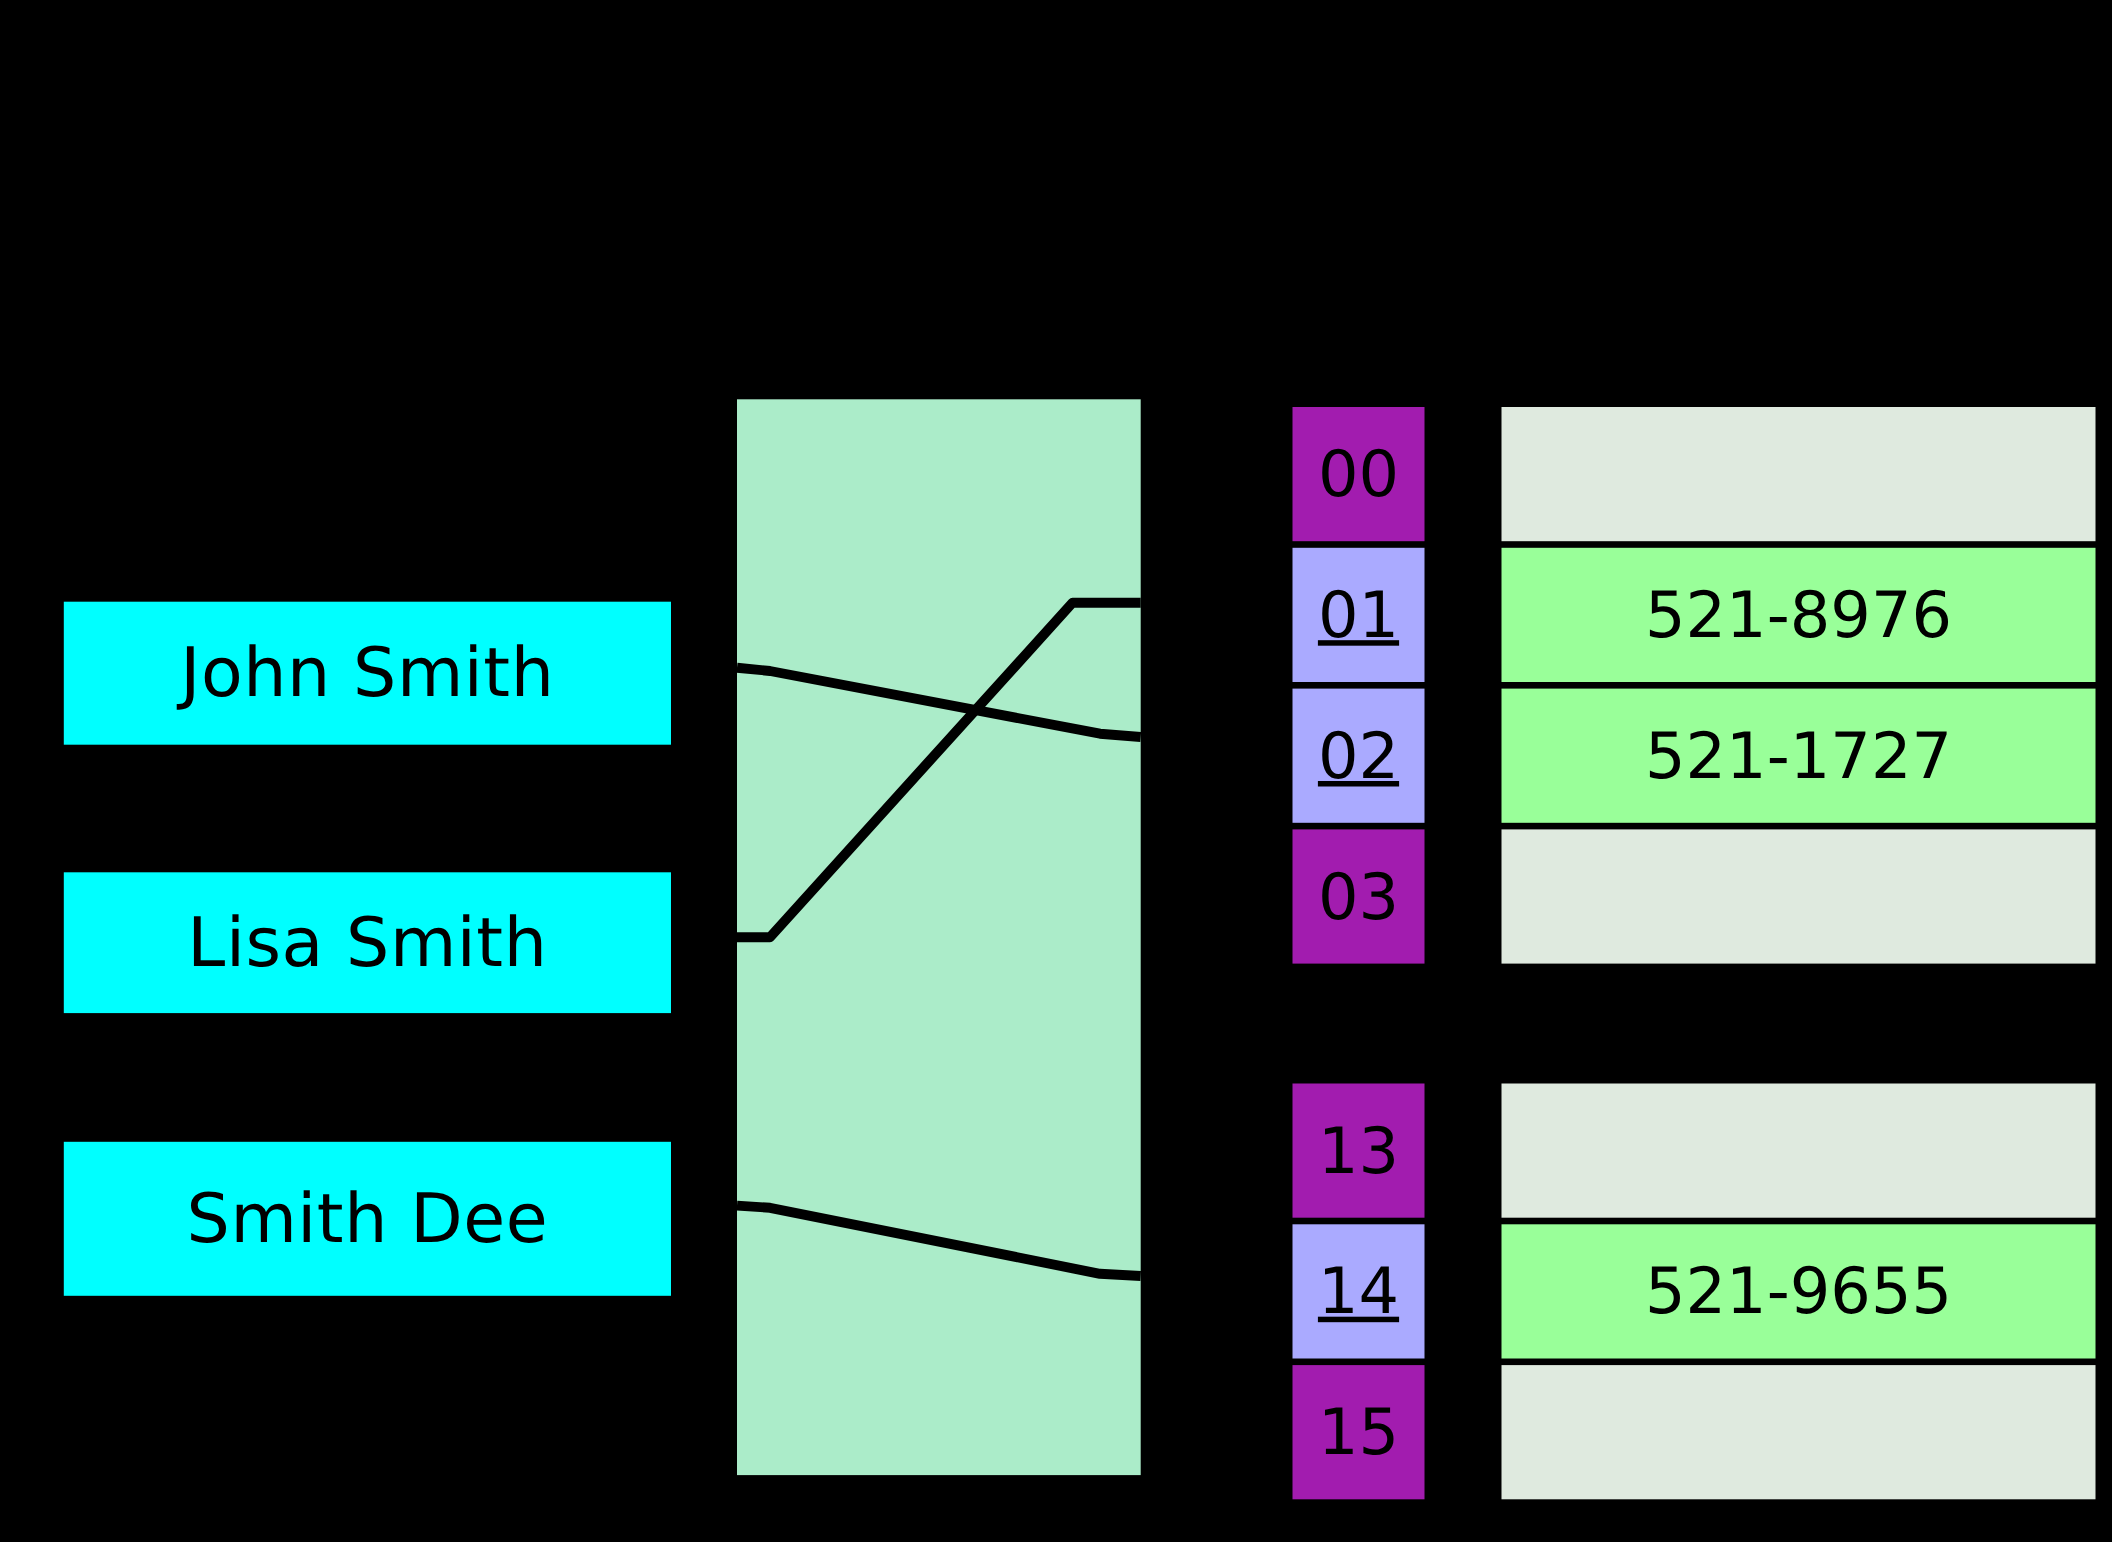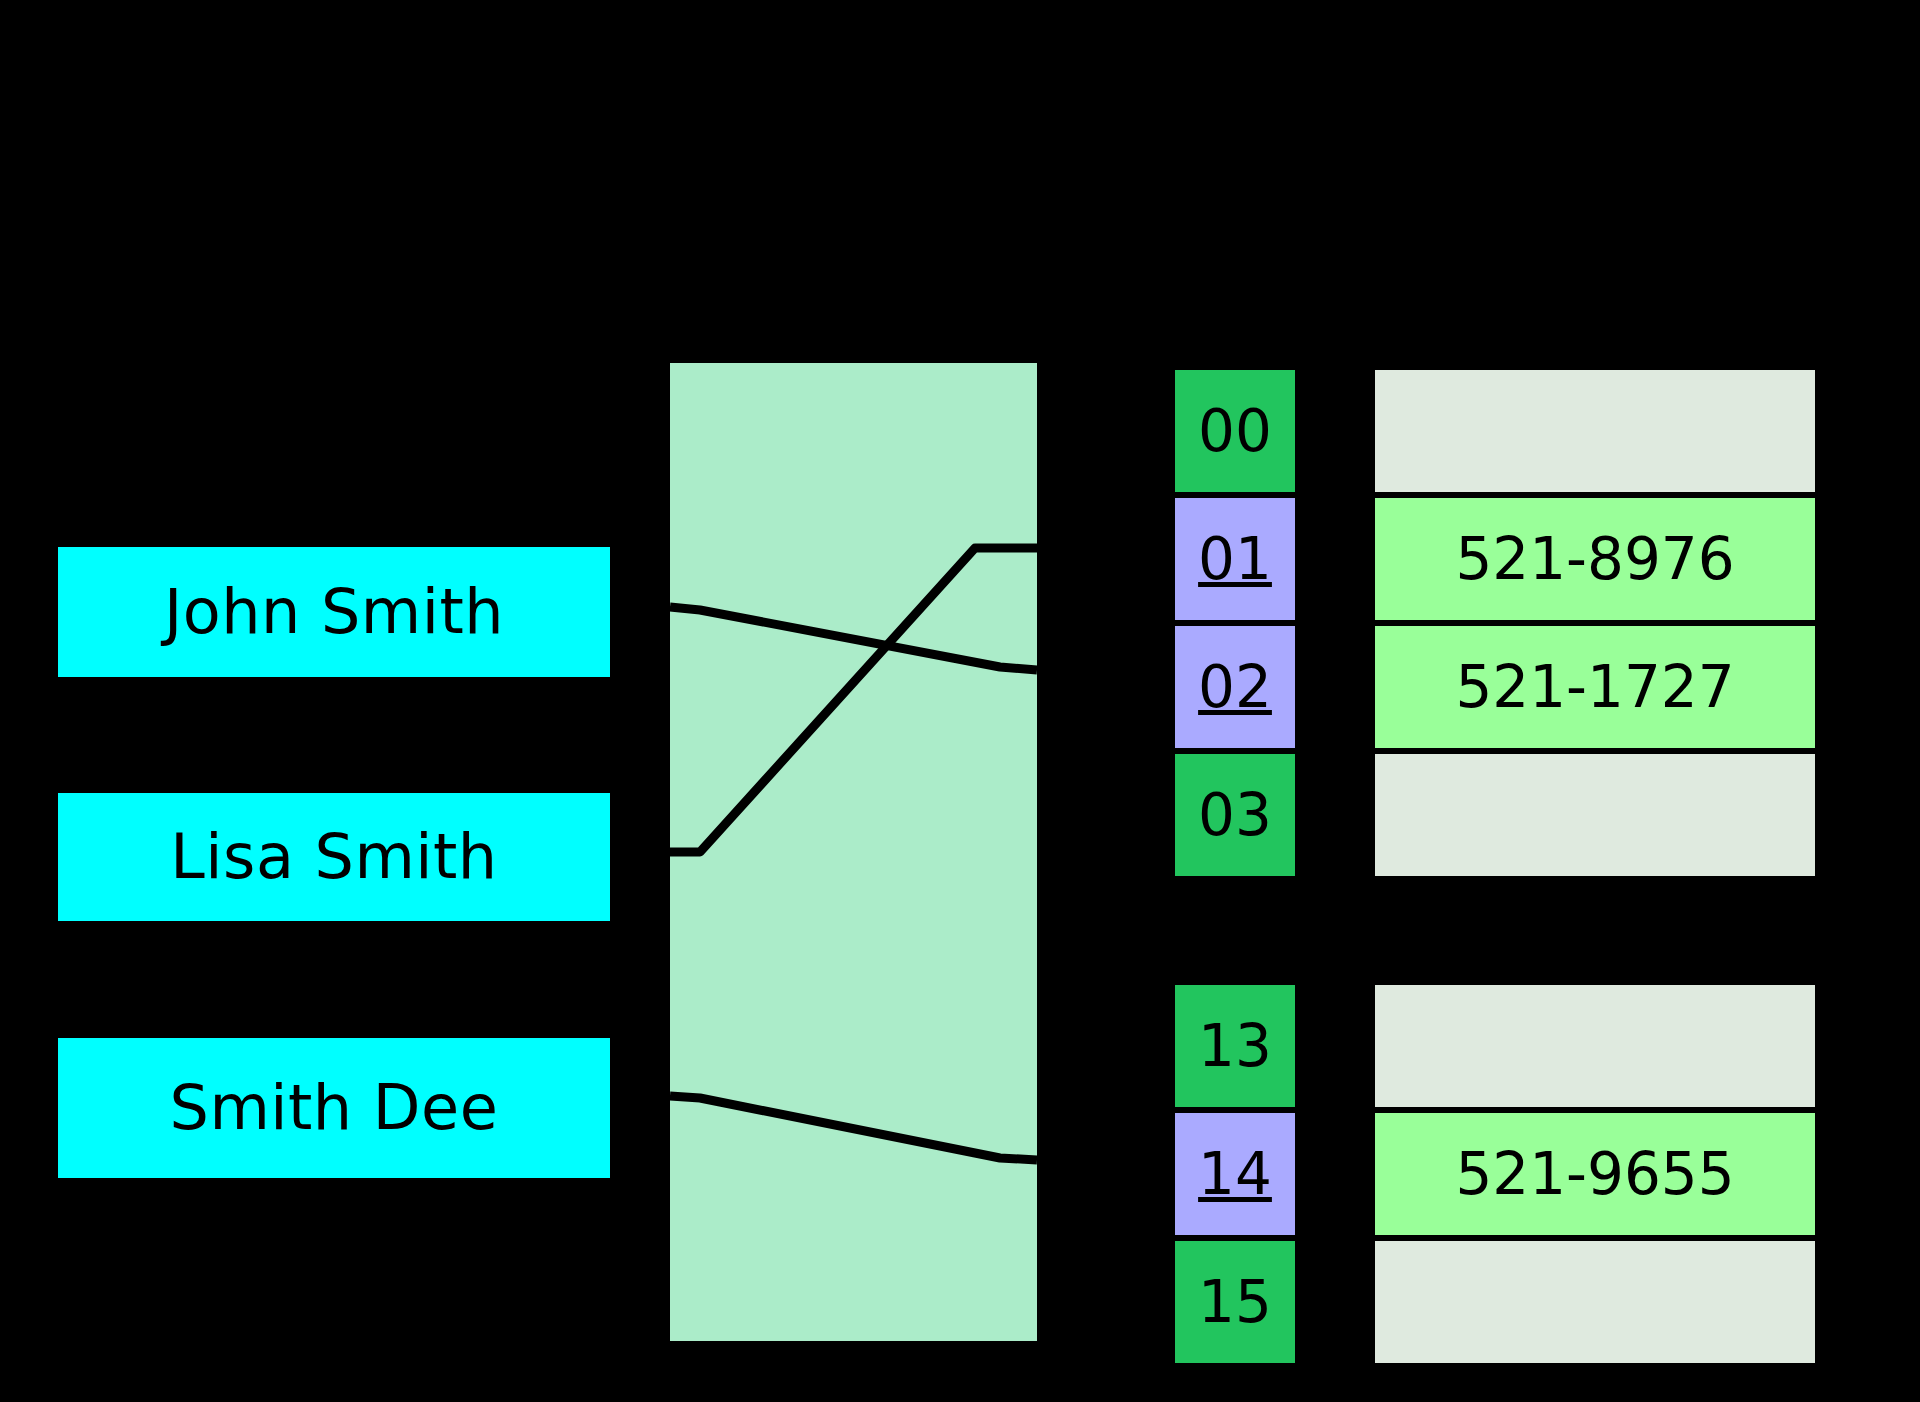--- a/index.html
+++ b/index.html
@@ -81,32 +81,32 @@
   .bucket-index {
     position: absolute;
     left: 0;
     top: 0;
     width: 120px;
     height: 122px;
     box-sizing: border-box;
     display: flex;
     align-items: center;
     justify-content: center;
-    background: #22c55e;
+    background: #a21caf;
     color: #000000;
     font-size: 58px;
     line-height: 1;
   }
   .bucket-row.filled .bucket-index { background: #aaaaff; text-decoration: underline; }
 
   .bucket-value {
     position: absolute;
-    left: 200px;
+    left: 190px;
     top: 0;
-    width: 440px;
+    width: 540px;
     height: 122px;
     box-sizing: border-box;
     display: flex;
     align-items: center;
     justify-content: center;
     background: #dfeadf;
     color: #000000;
     font-size: 58px;
     line-height: 1;
     white-space: nowrap;

